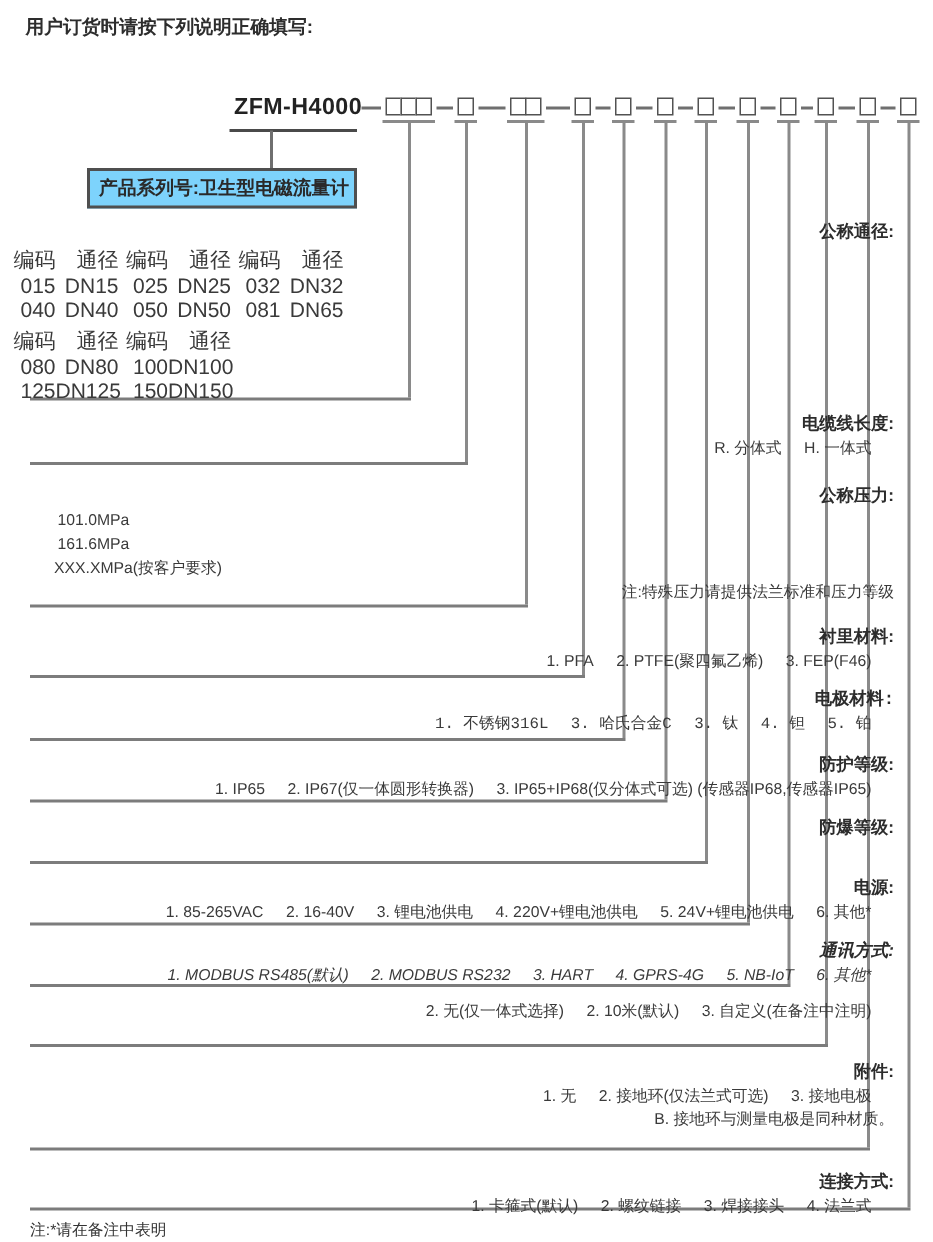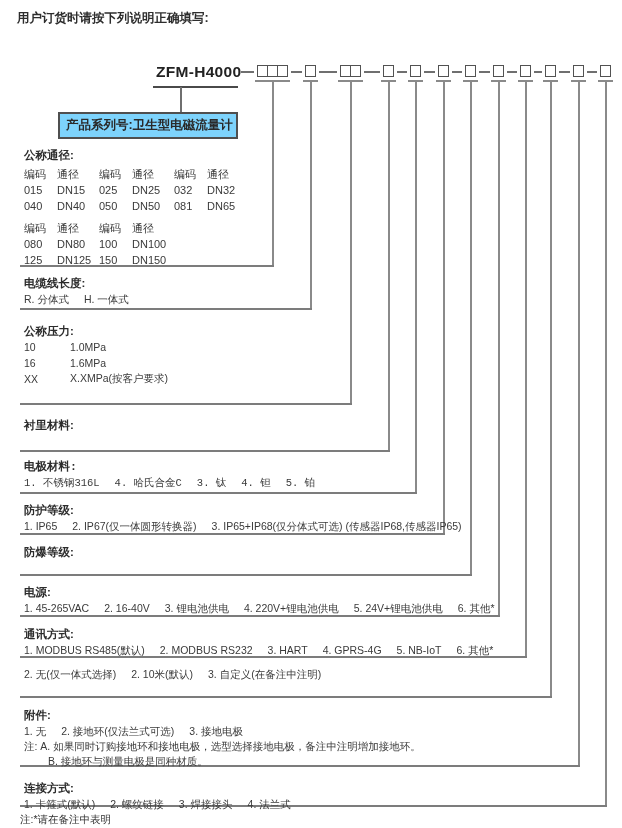--- a/index.html
+++ b/index.html
@@ -15,29 +15,29 @@
     border:2px solid #4f4f4f; box-sizing:border-box; background:#7dd3fc;
     display:flex; align-items:center; padding-left:6px;margin-left:40px;
   }
   .series-box span { font-size:12.5px; font-weight:bold; color:#2a2a2a; white-space:nowrap; }
   .unit { position:absolute; height:12px; }
   .cbox { position:absolute; top:0; width:11px; height:12px; border:1px solid #525252; box-sizing:border-box; background:#fff; }
   .dash { position:absolute; top:71px; height:1.5px; background:#6f6f6f; }
   .under { position:absolute; height:1.5px; background:#8a8a8a; }
   .vline { position:absolute; width:1.5px; background:#8a8a8a; }
   .baseline { position:absolute; height:1.5px; background:#7c7c7c; }
-  .section { position:absolute; left:24px; width:592px; }
+  .section { position:absolute; left:4px; width:592px;text-align:right; }
   .sec-title { font-size:11.5px; font-weight:bold; color:#2c2c2c; height:15px; line-height:14px; white-space:nowrap; }
   .opt-line { font-size:10.5px; color:#3a3a3a; line-height:14px; margin-top:1px; white-space:nowrap; }
   .opt-item { margin-right:15px; }
   .note-line { font-size:10.5px; color:#3a3a3a; line-height:14px; margin-top:1px; white-space:nowrap; }
   .note-indent { padding-left:24px; }
   .tbl { margin-top:3px; }
   .tbl2 { margin-top:6px; }
-  .tbl-row { display:flex; font-size:11px; color:#3a3a3a; height:16px; align-items:center; }
+  .tbl-row { display:flex; font-size:14px; color:#3a3a3a; height:16px; align-items:center; }
   .c-code { width:33px; }
   .c-dia { width:42px; }
   .p-row { display:flex; font-size:10.5px; color:#3a3a3a; height:16px; align-items:center; }
   .p-code { width:46px; }
   .bottom-note { position:absolute; left:20px; top:813px; font-size:10.5px; color:#333; white-space:nowrap; }
 </style>
 </head>
 <body>
 
 <div id="stage">
@@ -201,50 +201,51 @@
           <span>1.0MPa</span>
         </div>
         <div class="p-row">
           <span class="p-code">16</span>
           <span>1.6MPa</span>
         </div>
         <div class="p-row">
           <span class="p-code">XX</span>
           <span>X.XMPa(按客户要求)</span>
         </div>
+        <div class="note-line">注:特殊压力请提供法兰标准和压力等级</div>
       </div>
       <div class="section" style="top: 418px;">
         <div class="sec-title">衬里材料:</div>
+        <div class="opt-line"><span class="opt-item">1. PFA</span><span class="opt-item">2. PTFE(聚四氟乙烯)</span><span class="opt-item">3. FEP(F46)</span></div>
       </div>
       <div class="section" style="top: 460px; font-family: Liberation Mono, monospace;">
         <div class="sec-title">电极材料:</div>
-        <div class="opt-line"><span class="opt-item">1. 不锈钢316L</span><span class="opt-item">4. 哈氏合金C</span><span class="opt-item">3. 钛</span><span class="opt-item">4. 钽</span><span class="opt-item">5. 铂</span></div>
+        <div class="opt-line"><span class="opt-item">1. 不锈钢316L</span><span class="opt-item">3. 哈氏合金C</span><span class="opt-item">3. 钛</span><span class="opt-item">4. 钽</span><span class="opt-item">5. 铂</span></div>
       </div>
       <div class="section" style="top: 503px;">
         <div class="sec-title">防护等级:</div>
         <div class="opt-line"><span class="opt-item">1. IP65</span><span class="opt-item">2. IP67(仅一体圆形转换器)</span><span class="opt-item">3. IP65+IP68(仅分体式可选) (传感器IP68,传感器IP65)</span></div>
       </div>
       <div class="section" style="top: 545px;">
         <div class="sec-title">防爆等级:</div>
       </div>
       <div class="section" style="top: 585px;">
         <div class="sec-title">电源:</div>
-        <div class="opt-line"><span class="opt-item">1. 45-265VAC</span><span class="opt-item">2. 16-40V</span><span class="opt-item">3. 锂电池供电</span><span class="opt-item">4. 220V+锂电池供电</span><span class="opt-item">5. 24V+锂电池供电</span><span class="opt-item">6. 其他*</span></div>
-      </div>
-      <div class="section" style="top: 627px;">
+        <div class="opt-line"><span class="opt-item">1. 85-265VAC</span><span class="opt-item">2. 16-40V</span><span class="opt-item">3. 锂电池供电</span><span class="opt-item">4. 220V+锂电池供电</span><span class="opt-item">5. 24V+锂电池供电</span><span class="opt-item">6. 其他*</span></div>
+      </div>
+      <div class="section" style="top: 627px; font-style: italic;">
         <div class="sec-title">通讯方式:</div>
         <div class="opt-line"><span class="opt-item">1. MODBUS RS485(默认)</span><span class="opt-item">2. MODBUS RS232</span><span class="opt-item">3. HART</span><span class="opt-item">4. GPRS-4G</span><span class="opt-item">5. NB-IoT</span><span class="opt-item">6. 其他*</span></div>
       </div>
       <div class="section" style="top: 666px;">
         <div class="opt-line"><span class="opt-item">2. 无(仅一体式选择)</span><span class="opt-item">2. 10米(默认)</span><span class="opt-item">3. 自定义(在备注中注明)</span></div>
       </div>
       <div class="section" style="top: 708px;">
         <div class="sec-title">附件:</div>
         <div class="opt-line"><span class="opt-item">1. 无</span><span class="opt-item">2. 接地环(仅法兰式可选)</span><span class="opt-item">3. 接地电极</span></div>
-        <div class="note-line">注: A. 如果同时订购接地环和接地电极，选型选择接地电极，备注中注明增加接地环。</div>
         <div class="note-line note-indent">B. 接地环与测量电极是同种材质。</div>
       </div>
       <div class="section" style="top: 781px;">
         <div class="sec-title">连接方式:</div>
         <div class="opt-line"><span class="opt-item">1. 卡箍式(默认)</span><span class="opt-item">2. 螺纹链接</span><span class="opt-item">3. 焊接接头</span><span class="opt-item">4. 法兰式</span></div>
       </div>
     </div>
 
   <div class="bottom-note">注:*请在备注中表明</div>
 </div>

